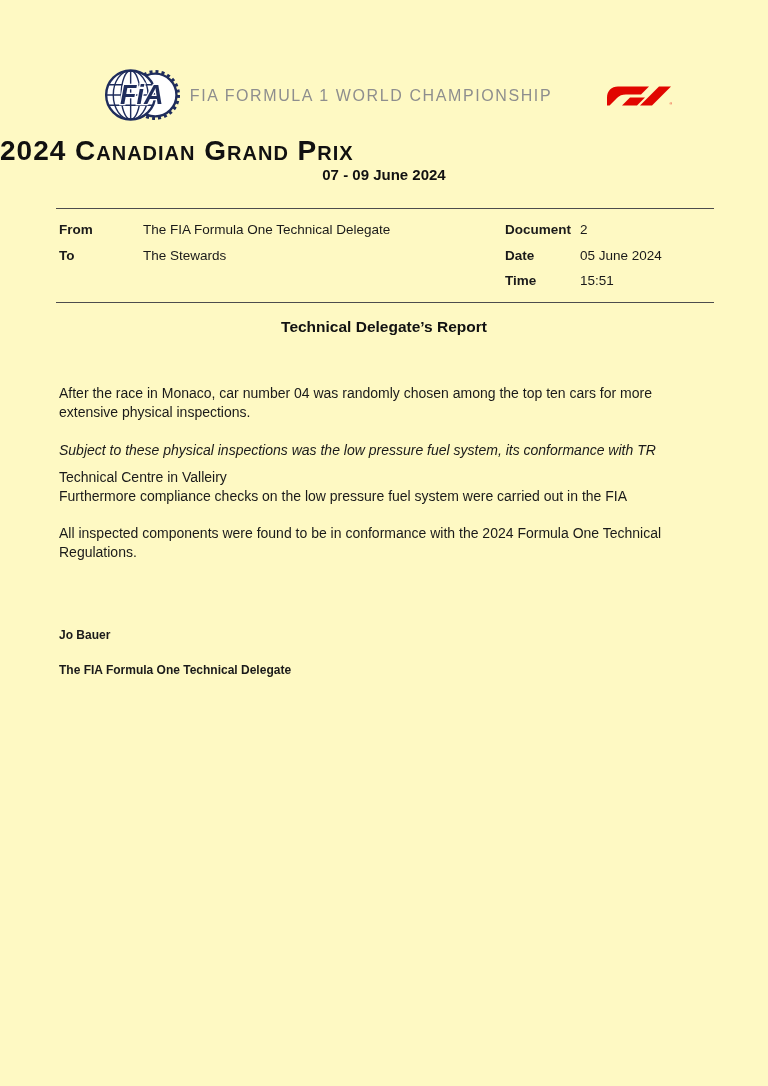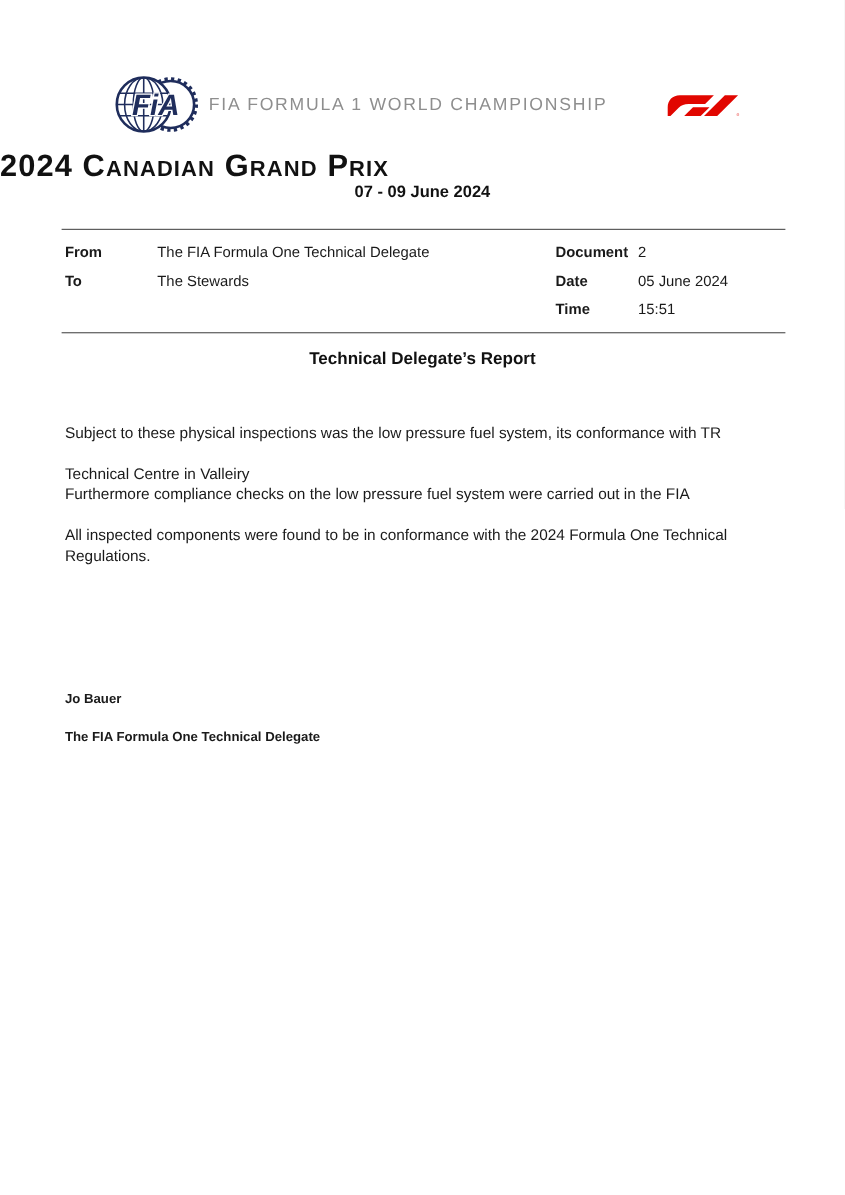--- a/index.html
+++ b/index.html
@@ -2,21 +2,21 @@
 <html><head>
 <meta charset="utf-8">
 <style>
   * { box-sizing: border-box; margin: 0; padding: 0; }
   html, body { background: #e8e8e8; }
   body { font-family: "Liberation Sans", sans-serif; }
   .page {
     position: relative;
     width: 768px;
     height: 1086px;
-    background: #ffffff;
+    background: #fef9c3;
     margin: 0 auto;
     overflow: hidden;
     color: #1a1a1a;
   }
 
   
   .fia-logo { position: absolute; top: 64px; left: 103px; width: 79px; height: 62px; }
   .fia-logo svg { width: 100%; height: 100%; display: block; }
   .champ-title {
     position: absolute; top: 87px; left: 0; width: 742px;
@@ -68,21 +68,21 @@
     text-align: center;
     font-size: 15.5px; font-weight: bold;
     color: #111;
   }
   .body-text {
     position: absolute; top: 384px; left: 59px; width: 668px;
     font-size: 14px; line-height: 19px;
   }
   .body-text p { margin: 0; }
   .body-text p.gap-large { margin-bottom: 19px; }
-  .body-text p.gap-small { margin-bottom: 18px; }
+  .body-text p.gap-small { margin-bottom: 8px; font-style: italic; }
   .body-text p.gap-mid   { margin-bottom: 18px; }
   .ln { display: block; }
 
   .signature { position: absolute; top: 628px; left: 59px; font-size: 12px; font-weight: bold; }
   .signature .sig-role { margin-top: 21px; }
 </style>
 </head>
 <body>
 
 <div class="page">
@@ -134,20 +134,24 @@
     <span class="doc-val">2</span>
     <span class="lbl date-lbl">Date</span>
     <span class="date-val">05 June 2024</span>
     <span class="lbl time-lbl">Time</span>
     <span class="time-val">15:51</span>
   </section>
 
   <h2 class="report-title">Technical Delegate’s Report</h2>
 
   <div class="body-text">
+    <p class="gap-large">
+      <span class="ln">After the race in Monaco, car number 04 was randomly chosen among the top ten cars for more</span>
+      <span class="ln">extensive physical inspections.</span>
+    </p>
     <p class="gap-small">
       <span class="ln">Subject to these physical inspections was the low pressure fuel system, its conformance with TR</span>
     </p>
     <p class="gap-mid">
       <span class="ln">Technical Centre in Valleiry</span>
       <span class="ln">Furthermore compliance checks on the low pressure fuel system were carried out in the FIA</span>
     </p>
     <p>
       <span class="ln">All inspected components were found to be in conformance with the 2024 Formula One Technical</span>
       <span class="ln">Regulations.</span>

